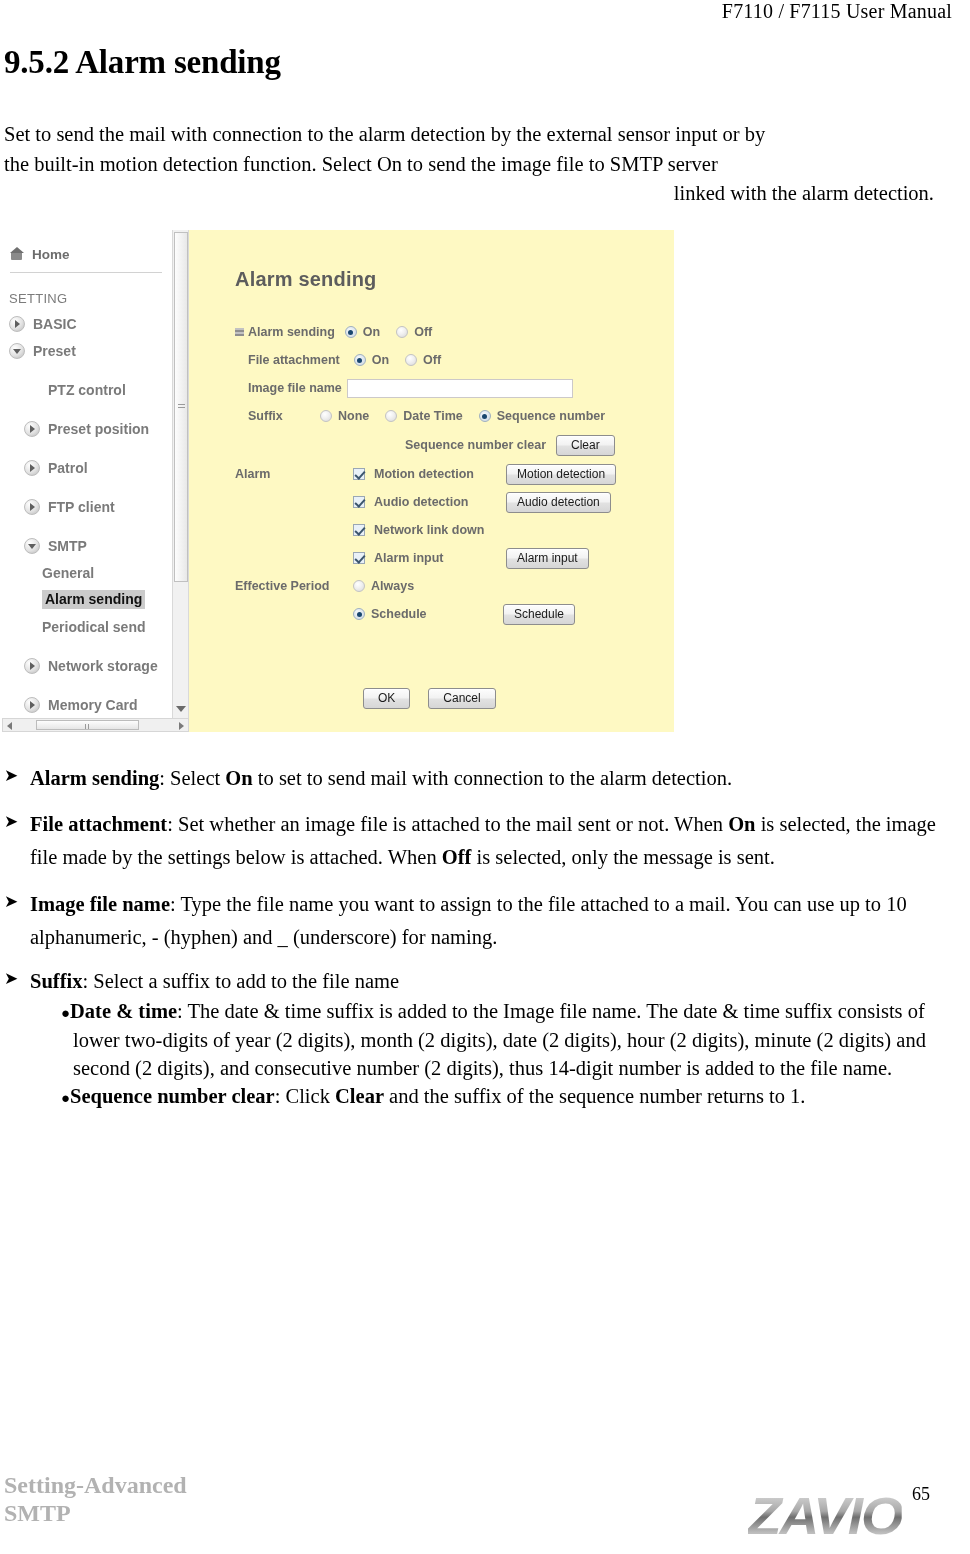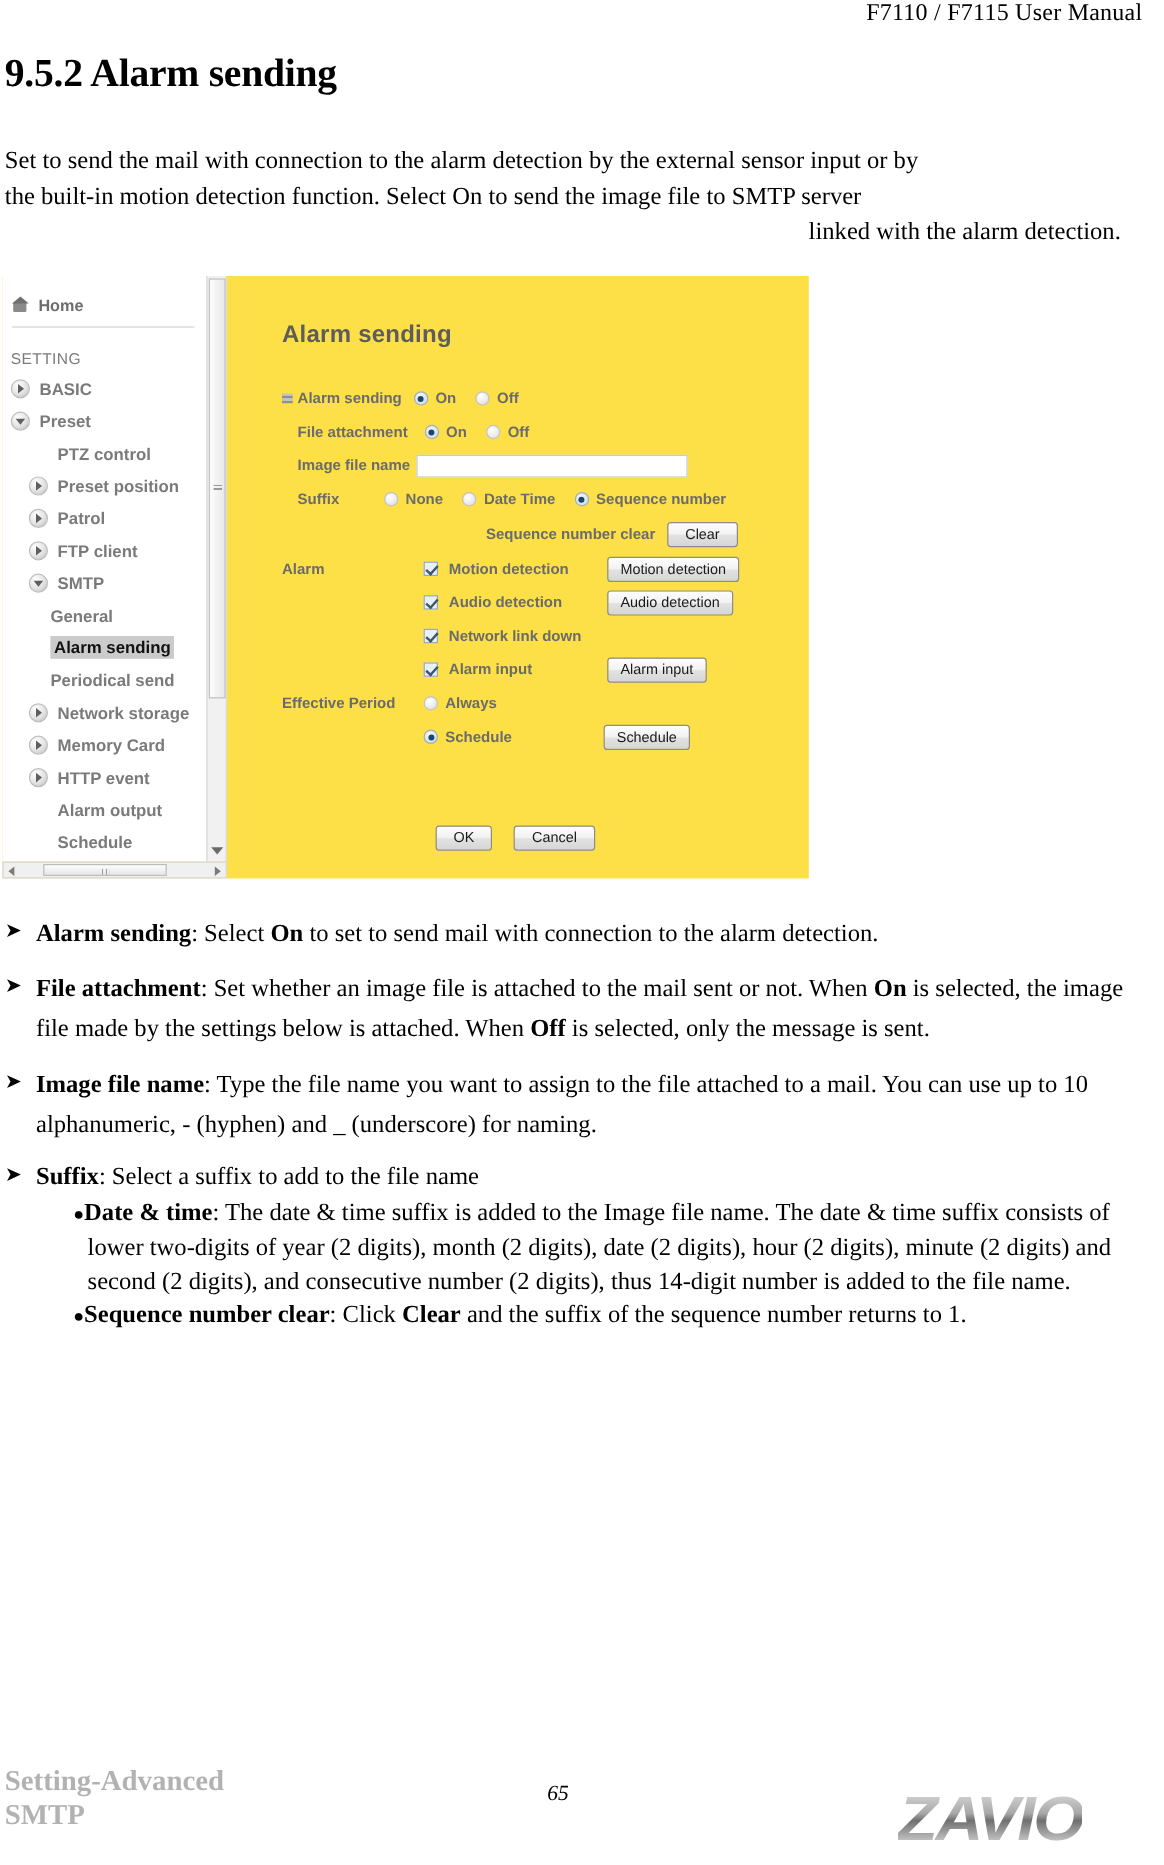--- a/index.html
+++ b/index.html
@@ -51,21 +51,21 @@
   }
   .intro .lastline { text-align: right; }
 
   
   .shot {
     position: absolute;
     top: 230px;
     left: 2px;
     width: 672px;
     height: 502px;
-    background: #fde047;
+    background: #fef9c3;
     font-family: "Liberation Sans", sans-serif;
   }
 
   
   .shot-nav {
     position: absolute;
     left: 0;
     top: 0;
     width: 170px;
     height: 488px;
@@ -165,21 +165,21 @@
     border-left: 4px solid transparent;
     border-right: 4px solid transparent;
     border-top: 5px solid #5f5f5f;
   }
   .nav-item .noarrow {
     width: 16px;
     margin-right: 8px;
     flex: 0 0 auto;
   }
   .nav-item.lvl0 { padding-left: 7px; }
-  .nav-item.lvl1 { padding-left: 22px; }
+  .nav-item.lvl1 { padding-left: 22px; margin-top: 12px; }
   .nav-item.lvl2 { padding-left: 40px; }
   .nav-item.selected .label {
     background: #cbcbcb;
     color: #111111;
     padding: 1px 3px 2px 3px;
   }
   .nav-item.clipped { color: #8d8d8d; }
 
   
   .nav-vscroll {
@@ -442,24 +442,23 @@
     font-weight: bold;
     color: #b2b2b2;
     line-height: 1.18;
     font-family: "Liberation Serif", serif;
   }
   .footer-page {
     position: absolute;
     left: 0;
     top: 1484px;
     width: 930px;
-    text-align: center;
+    text-align: right;
     font-size: 18px;
     font-family: "Liberation Serif", serif;
-    font-style: italic;
   }
   .logo {
     position: absolute;
     left: 748px;
     top: 1486px;
     font-family: "Liberation Sans", sans-serif;
     font-size: 52px;
     font-weight: bold;
     font-style: italic;
     letter-spacing: -2px;

